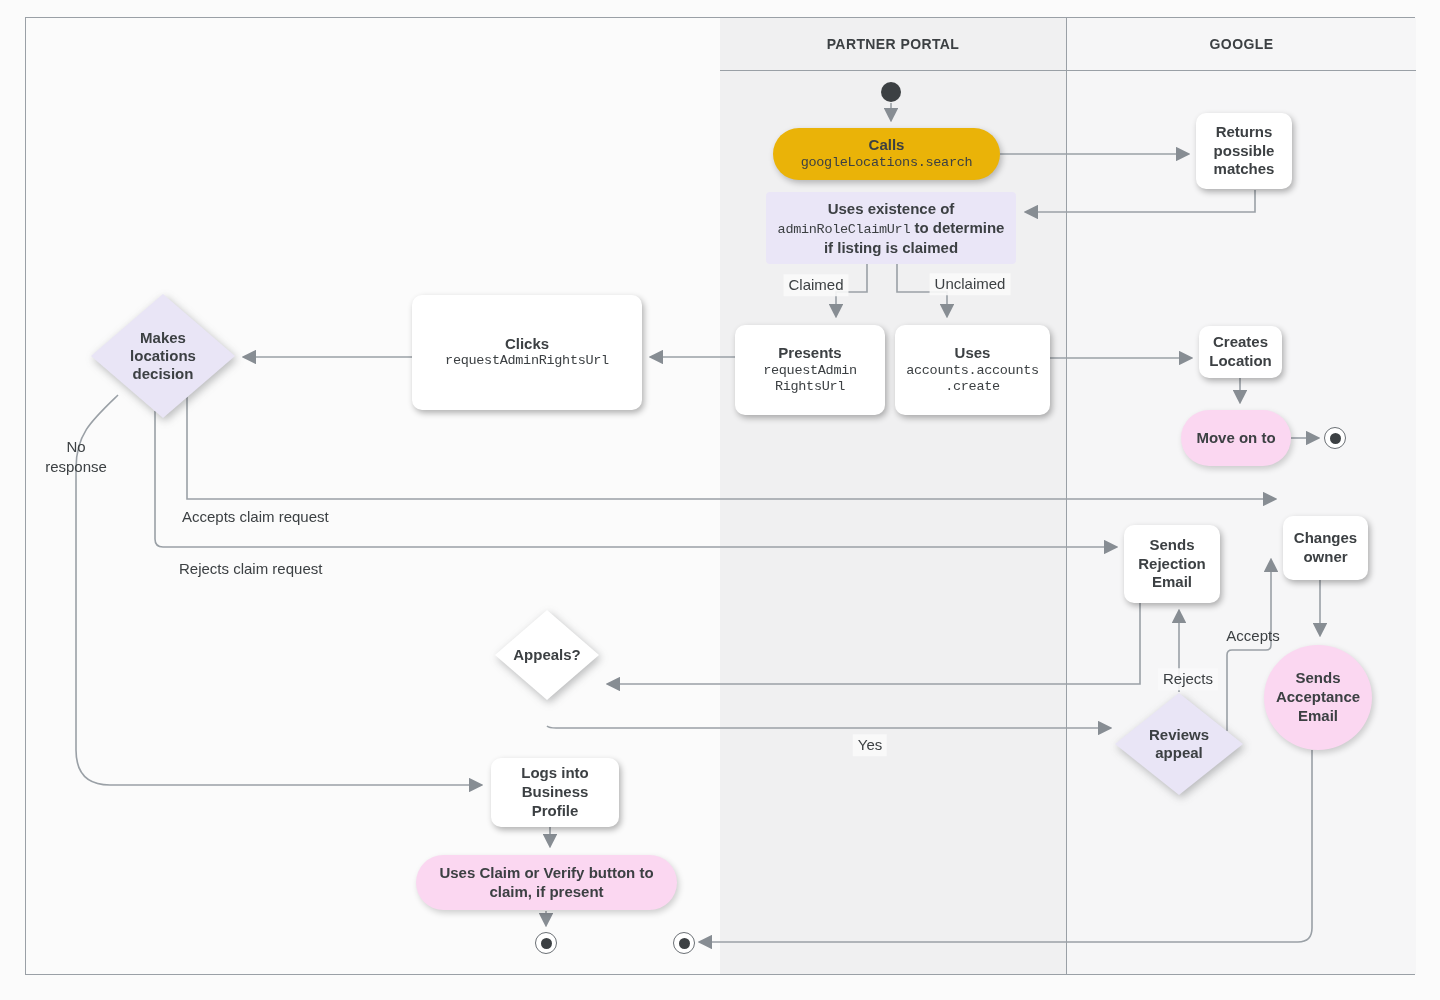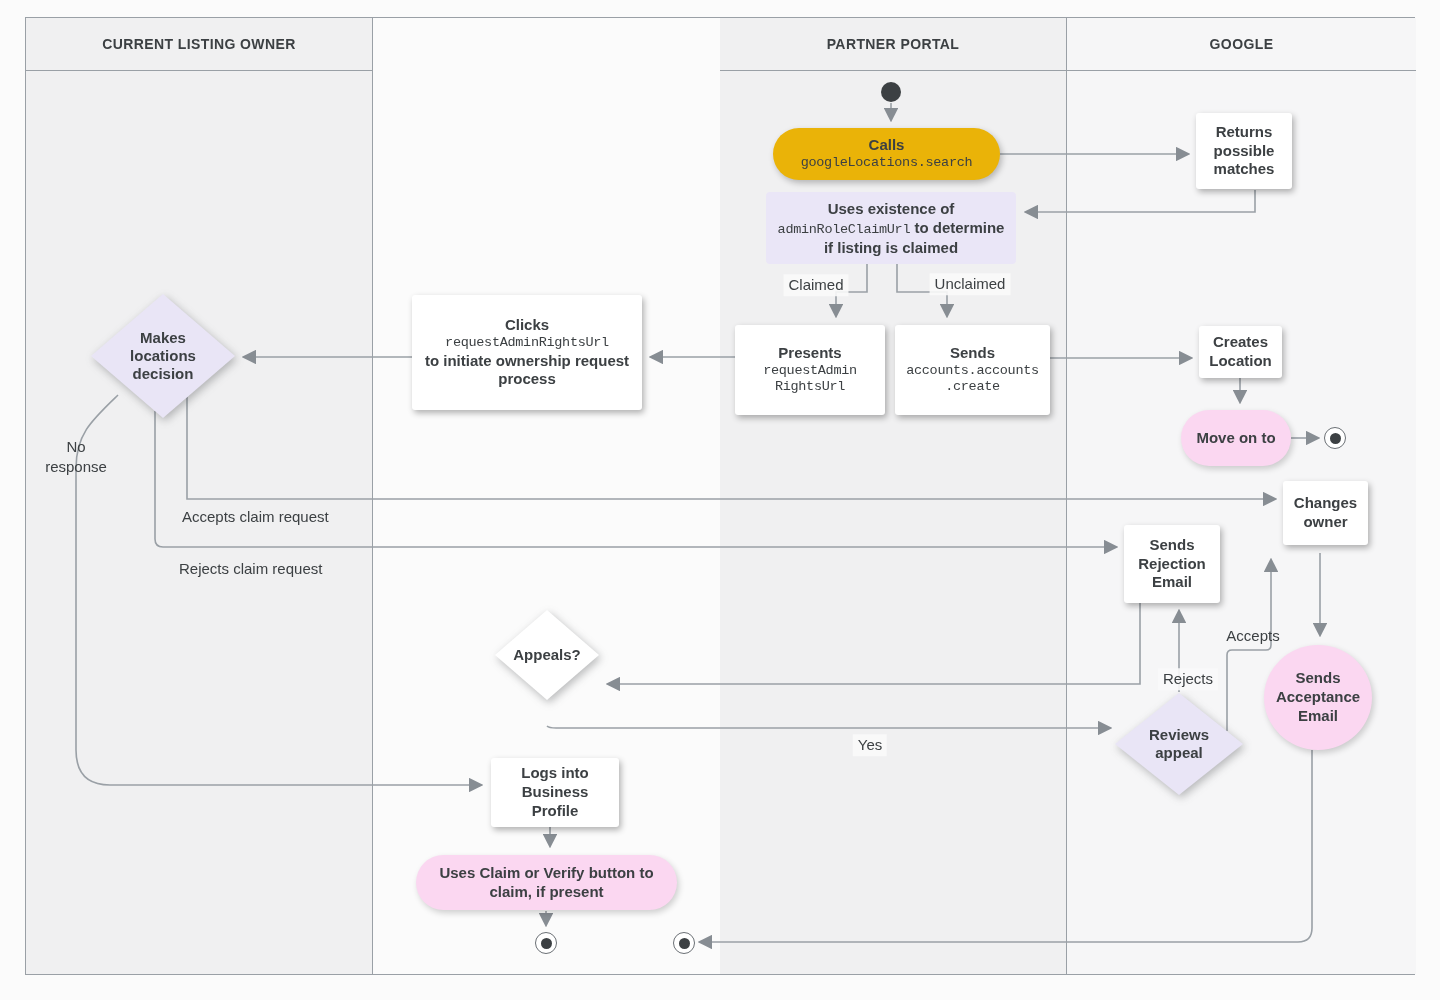--- a/index.html
+++ b/index.html
@@ -26,21 +26,21 @@
   }
   svg.wires{position:absolute;left:0;top:0;width:1440px;height:1000px;z-index:2;}
   .edge{fill:none;stroke:#9aa0a6;stroke-width:1.6;}
 
   .node{
     position:absolute;z-index:3;box-sizing:border-box;
     display:flex;flex-direction:column;align-items:center;justify-content:center;
     text-align:center;font-size:15px;font-weight:bold;line-height:1.25;
   }
   .box{
-    background:#ffffff;border-radius:3px;
+    background:#ffffff;border-radius:10px;
     box-shadow:2px 3px 6px rgba(0,0,0,.3);
     padding:4px 6px;
   }
   .pill{border-radius:28px;padding:4px 10px;}
   .teal{background:#eab308;box-shadow:2px 3px 6px rgba(0,0,0,.25);}
   .pinkfill{background:#fbd7f1;box-shadow:2px 3px 6px rgba(0,0,0,.18);}
   .lavbox{background:#eae6f7;border-radius:4px;padding:4px 8px;}
   .circlenode{border-radius:50%;}
   .code{font-family:"Liberation Mono", monospace;font-weight:normal;font-size:13.5px;letter-spacing:-0.3px;}
   .blk{display:block;}
@@ -66,23 +66,20 @@
     white-space:nowrap;line-height:1.3;
   }
   .edgelabel.center{transform:translate(-50%,-50%);}
   .edgelabel.chip{background:rgba(250,250,250,.9);padding:1px 5px;}
   .edgelabel.wrap{white-space:normal;text-align:center;}
 </style>
 </head>
 <body>
 
 <div class="diagram">
-  <div class="lane shade-a" style="left:0;width:347px;">
-    <div class="lane-header">CURRENT LISTING OWNER</div>
-  </div>
   <div class="lane shade-a" style="left:694px;width:347px;">
     <div class="lane-header">PARTNER PORTAL</div>
   </div>
   <div class="lane shade-b" style="left:1041px;width:349px;">
     <div class="lane-header">GOOGLE</div>
   </div>
 </div>
 
 <svg class="wires">
   <defs>
@@ -139,47 +136,46 @@
   <span>to determine if listing is claimed</span>
 </div>
 
 <div class="node box" style="left:735px;top:325px;width:150px;height:90px;">
   <span class="blk">Presents</span>
   <span class="blk code">requestAdmin</span>
   <span class="blk code">RightsUrl</span>
 </div>
 
 <div class="node box" style="left:895px;top:325px;width:155px;height:90px;padding:4px 2px;">
-  <span class="blk">Sends</span>
+  <span class="blk">Uses</span>
   <span class="blk code">accounts.accounts</span>
   <span class="blk code">.create</span>
 </div>
 
 <div class="node box" style="left:1199px;top:326px;width:83px;height:52px;">
   <span>Creates Location</span>
 </div>
 
 <div class="node pill pinkfill" style="left:1181px;top:410px;width:110px;height:56px;align-items:center;">
   <span>Move on to</span>
 </div>
 
 <div class="node box" style="left:412px;top:295px;width:230px;height:115px;">
   <span class="blk">Clicks</span>
   <span class="blk code">requestAdminRightsUrl</span>
-  <span>to initiate ownership request process</span>
 </div>
 
 <div class="diamond" style="left:91px;top:294px;width:144px;height:124px;">
   <div class="shape lav"></div>
   <div class="txt">
       <span style="width:96px;">Makes locations decision</span>
     </div>
 </div>
 
-<div class="node box" style="left:1283px;top:481px;width:85px;height:64px;">
+<div class="node box" style="left:1283px;top:516px;width:85px;height:64px;">
   <span>Changes owner</span>
 </div>
 
 <div class="node box" style="left:1124px;top:525px;width:96px;height:78px;">
   <span>Sends Rejection Email</span>
 </div>
 
 <div class="node circlenode pinkfill" style="left:1264px;top:645px;width:108px;height:105px;">
   <span style="width:96px;">Sends Acceptance Email</span>
 </div>

